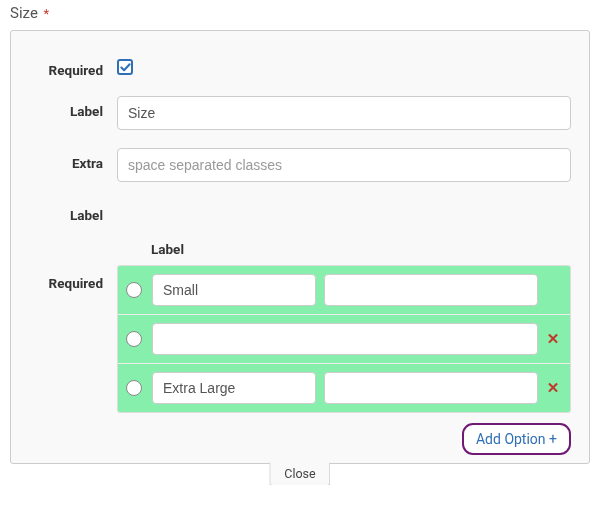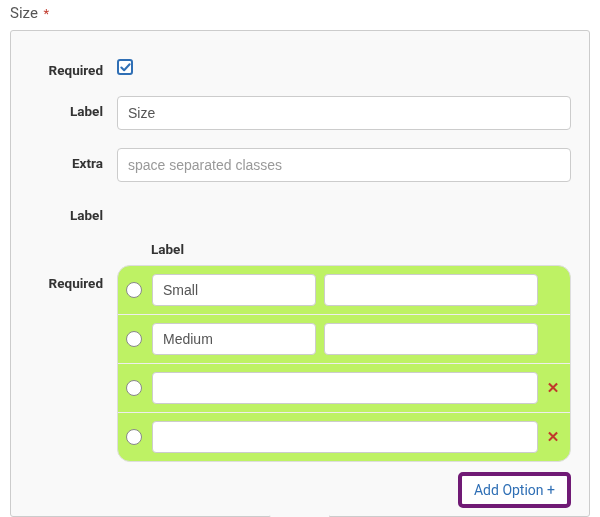--- a/index.html
+++ b/index.html
@@ -75,22 +75,22 @@
     font-weight: 700;
     font-size: 13.5px;
     color: #333;
     padding: 0 0 8px 34px;
   }
   .opts-header .col-label { width: 175px; }
   .opts-header .col-value { flex:1; }
 
   .opts-table {
     border: 1px solid #ddd;
-    border-radius: 13px;
-    background: #bef264;
+    border-radius: 3px;
+    background: #86efac;
   }
   .opt-row {
     display: flex;
     align-items: center;
     padding: 8px 8px;
     border-top: 1px solid #eee;
   }
   .opt-row:first-child { border-top: none; }
   .radio {
     width: 16px;
@@ -133,24 +133,24 @@
     line-height: 1;
   }
   .remove.hidden { visibility: hidden; }
 
   .add-row {
     text-align: right;
     padding-top: 10px;
   }
   .add-btn {
     display: inline-block;
-    border: 4px solid #701a75;
+    border: 2px solid #701a75;
     color: #2f6fb5;
     background: #fff;
-    border-radius: 5px;
+    border-radius: 11px;
     padding: 6px 12px;
     font-size: 14px;
     cursor: pointer;
   }
 
   .close-tab {
     position: relative;
     height: 22px;
     margin-top: -1px;
   }
@@ -217,31 +217,26 @@
       </div>
       <div class="opts-table" id="opts-table">
           <div class="opt-row">
             <span class="radio"></span>
             <input class="opt-label-input" value="Small" style="">
             <input class="opt-value-input" style="">
             <span class="remove hidden">✕</span>
           </div>
           <div class="opt-row">
             <span class="radio"></span>
-            <input class="opt-label-input" value="Medium" style="">
-            <input class="opt-value-input" style="">
-            <span class="remove hidden">✕</span>
-          </div>
-          <div class="opt-row">
-            <span class="radio"></span>
             <input class="opt-value-input" style="">
             <span class="remove">✕</span>
           </div>
           <div class="opt-row">
             <span class="radio"></span>
+            <input class="opt-label-input" value="Extra Large" style="">
             <input class="opt-value-input" style="">
             <span class="remove">✕</span>
           </div>
         </div>
       <div class="add-row">
         <span class="add-btn">Add Option +</span>
       </div>
     </div>
   </div>
 

